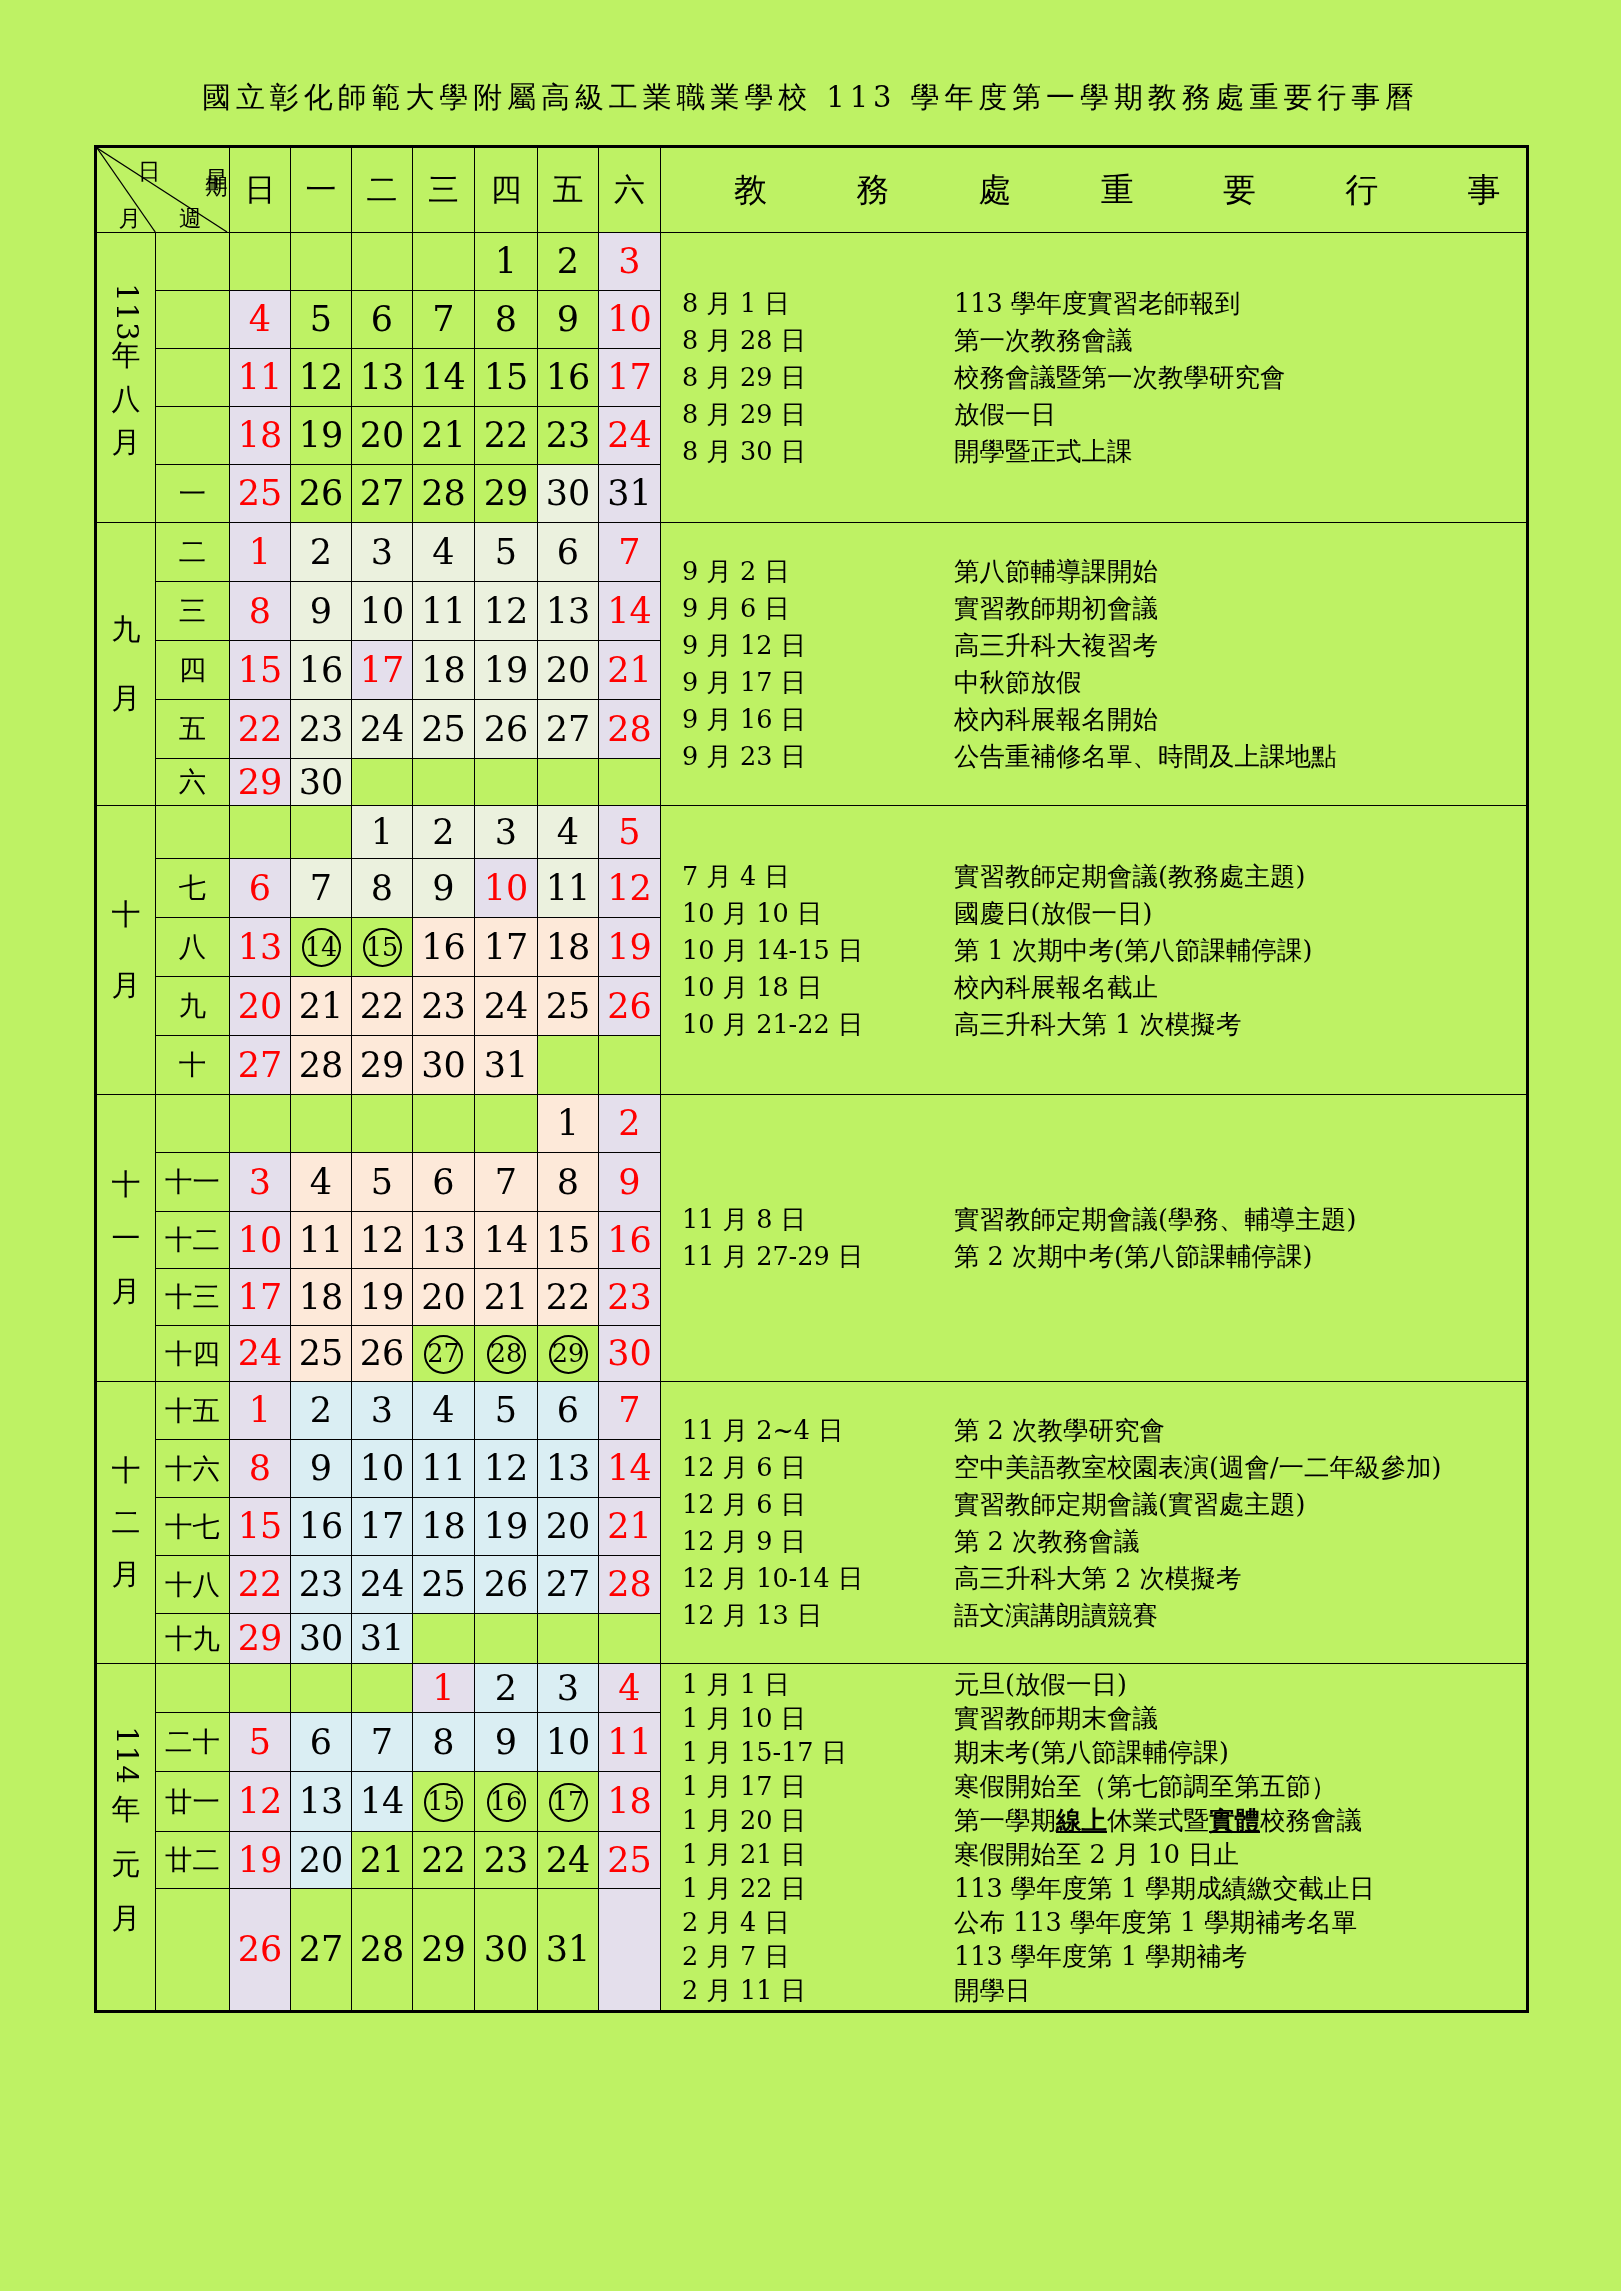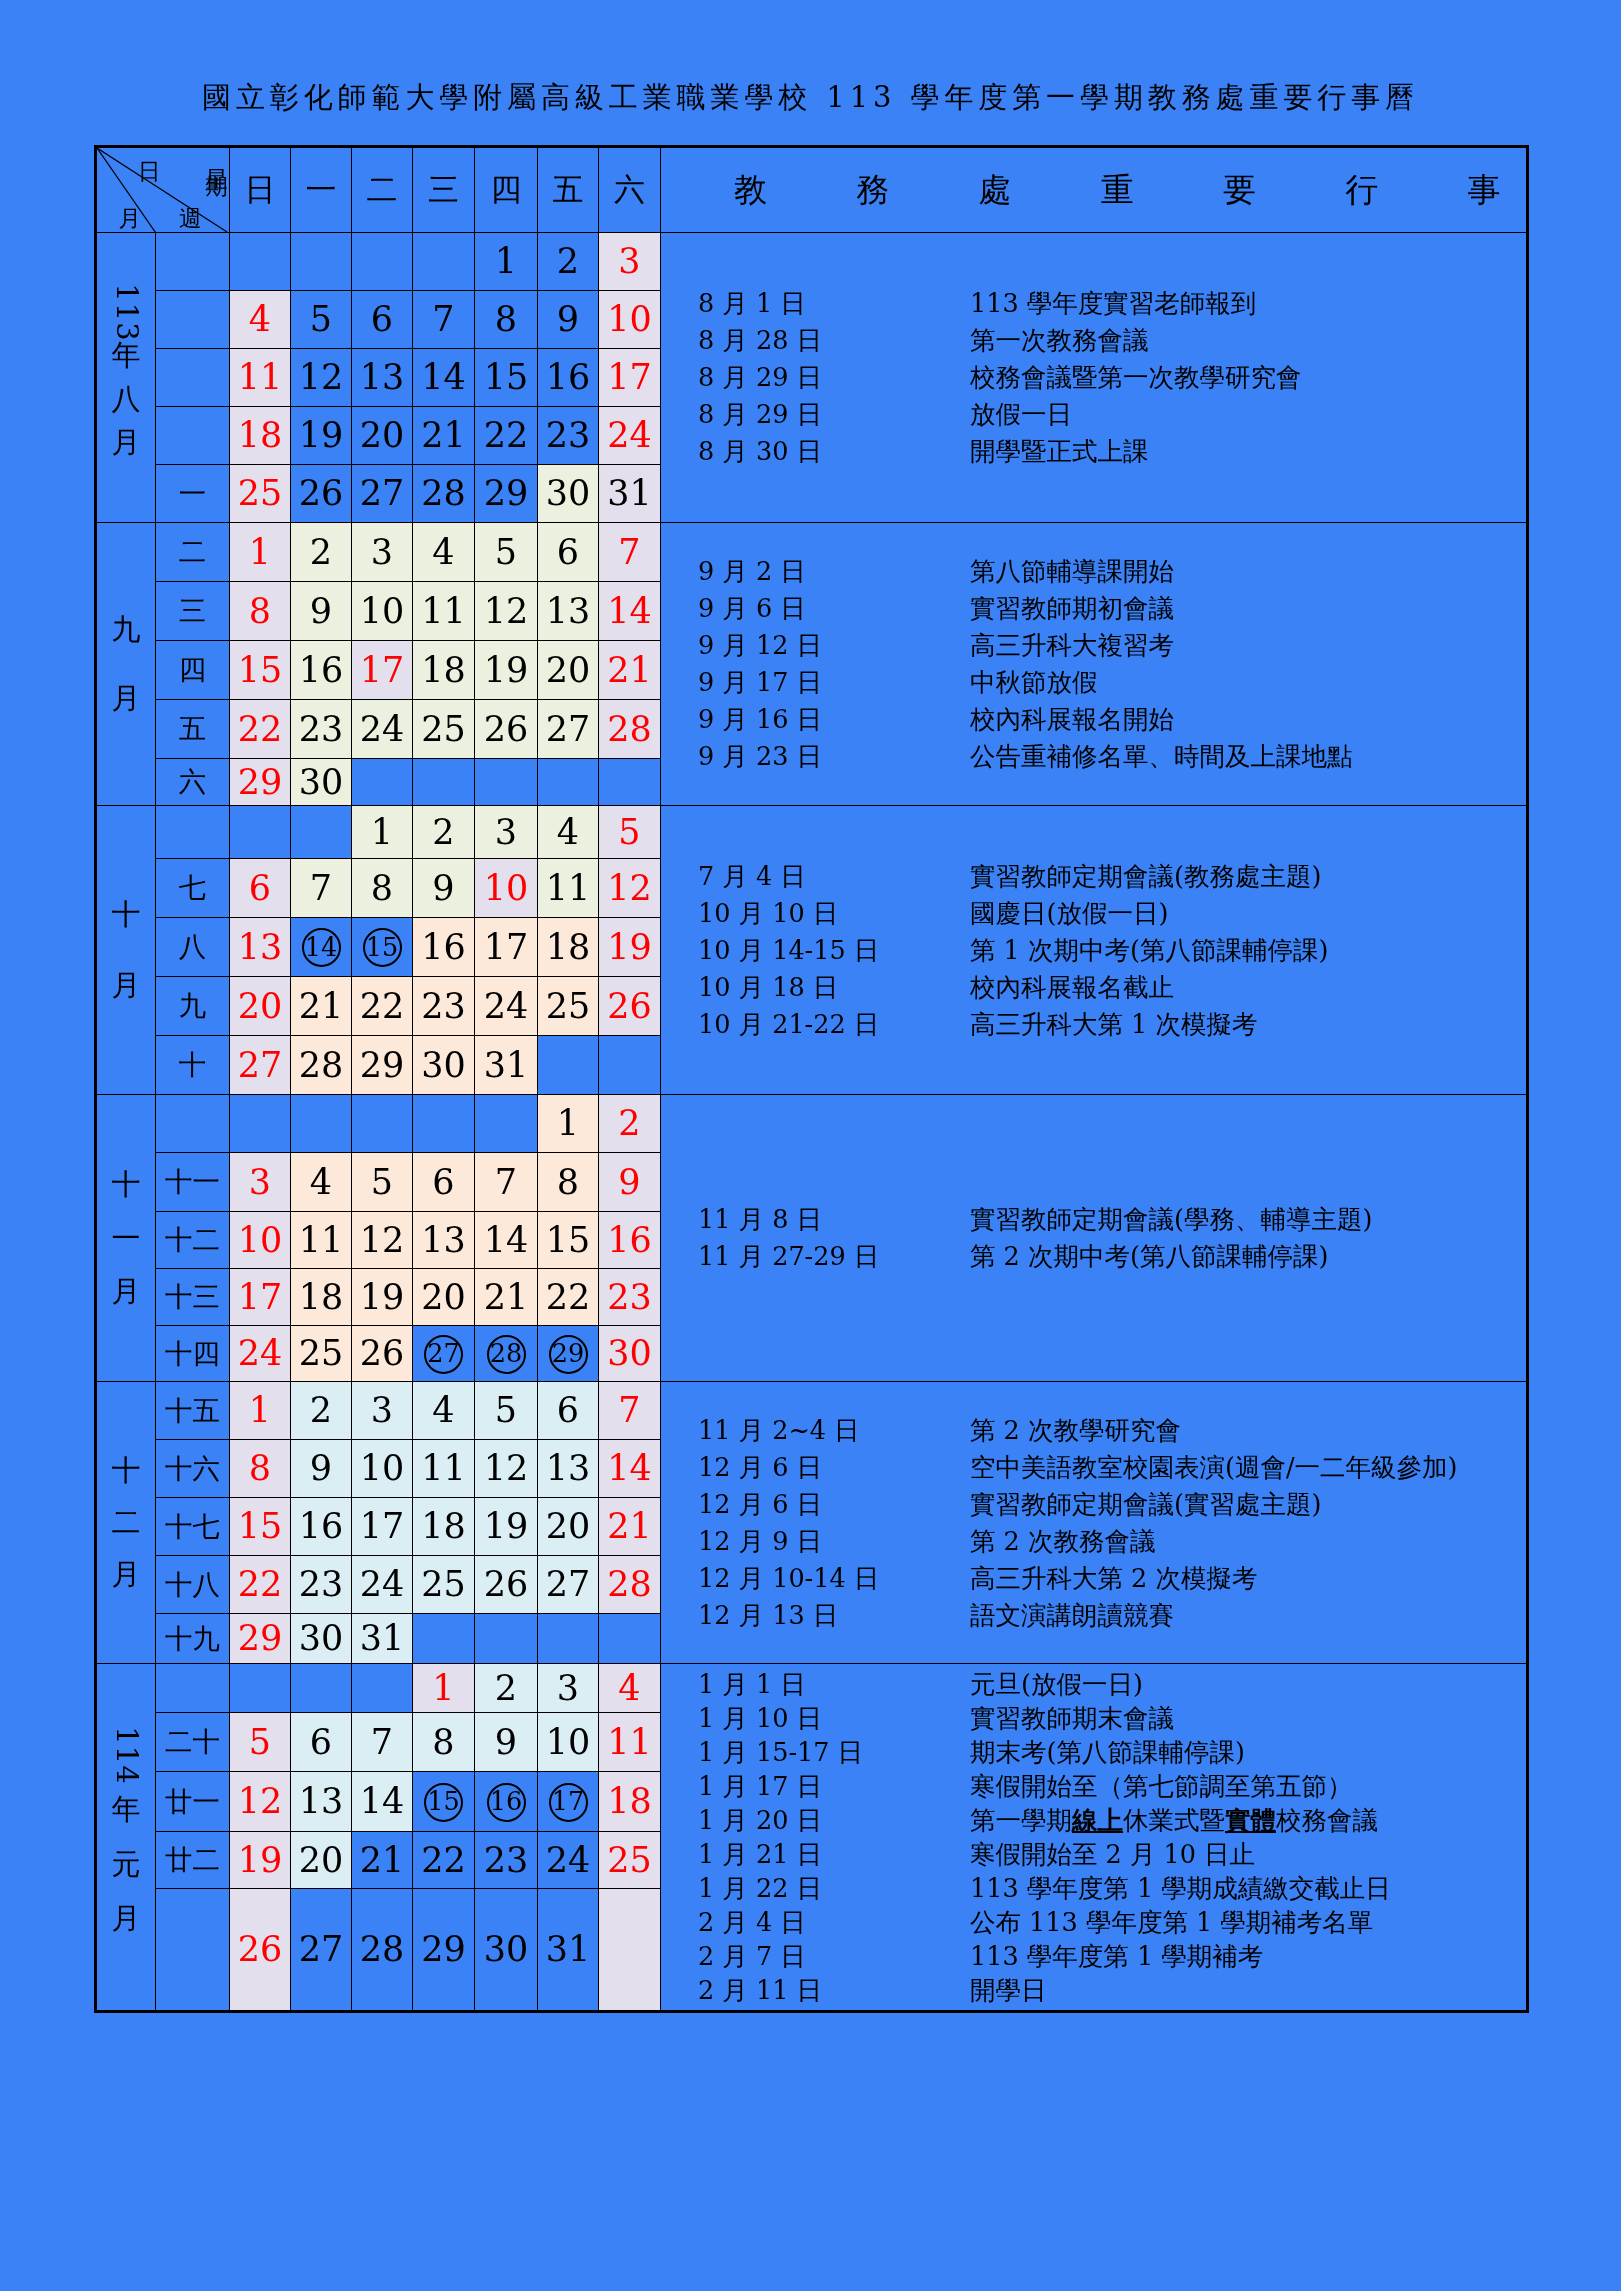--- a/index.html
+++ b/index.html
@@ -1,18 +1,18 @@
 <!DOCTYPE html>
 <html><head>
 <meta charset="utf-8">
 <style>
   * { box-sizing: border-box; }
   html,body { margin:0; padding:0; background:#ffffff; }
   body { font-family:"DejaVu Serif","Liberation Serif",serif; color:#000; }
-  .page { position:relative; width:1621px; height:2292px; background:#3b82f6; overflow:hidden; }
+  .page { position:relative; width:1621px; height:2292px; background:#bef264; overflow:hidden; }
 
   .title {
     position:absolute; top:78px; left:0; width:100%;
     text-align:center; font-size:29px; font-weight:normal;
     letter-spacing:4.9px; margin:0; white-space:nowrap;
   }
 
   table.cal {
     position:absolute; left:94px; top:145px; width:1435px;
     border-collapse:collapse; table-layout:fixed;
@@ -55,21 +55,21 @@
   .circle {
     display:inline-flex; align-items:center; justify-content:center;
     width:39px; height:39px; border:2px solid #000; border-radius:50%;
     font-size:25.5px; line-height:1;
   }
 
   .events-cell { position:relative; }
   .events {
     position:absolute; left:0; top:0; right:0; bottom:0;
     display:flex; flex-direction:column; justify-content:center;
-    padding-left:37px;
+    padding-left:21px;
   }
   .ev-line { display:flex; align-items:baseline; font-size:25.5px; line-height:37px; white-space:nowrap; text-align:left; }
   .events.tight .ev-line { line-height:34px; }
   .ev-date { width:272px; flex:none; }
   .ev-desc .em { font-weight:bold; text-decoration:underline; }
 </style>
 </head>
 <body>
 
 <div class="page">

